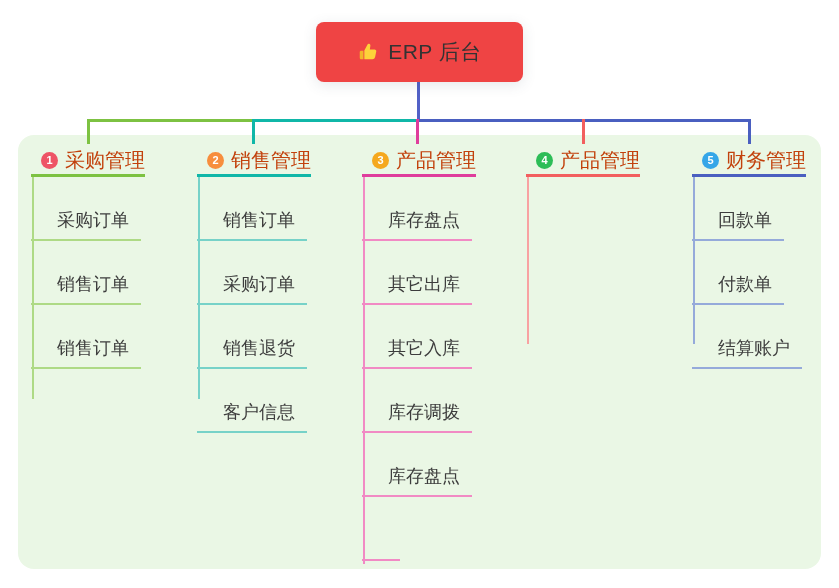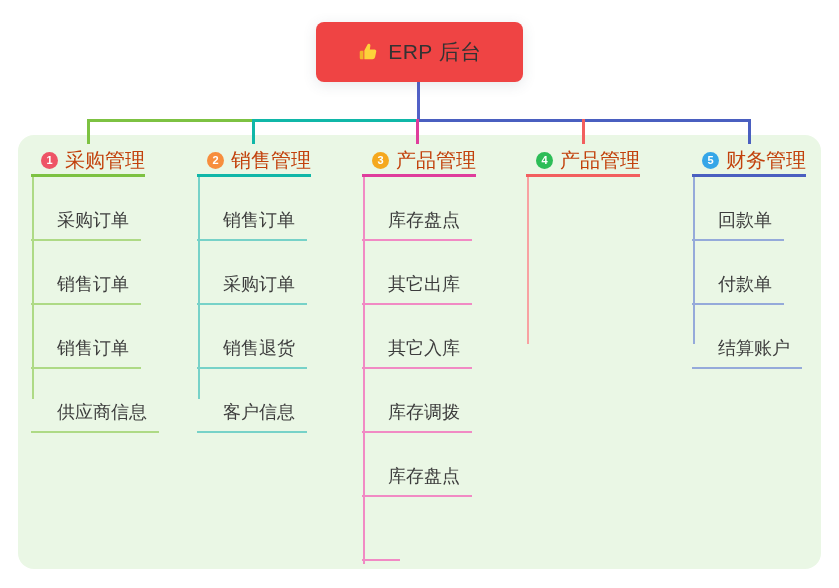--- a/index.html
+++ b/index.html
@@ -81,23 +81,20 @@
     <div class="children">
       <div class="child">
           <span>采购订单</span>
         </div>
       <div class="child">
           <span>销售订单</span>
         </div>
       <div class="child">
           <span>销售订单</span>
         </div>
-      <div class="child">
-          <span>供应商信息</span>
-        </div>
     </div>
   </div>
 
   <div class="branch" style="left: 197px; --line: #10b7a8; --light: #77d2c8; --badge: #f78e3d;">
     <div class="b-header">
       <span class="badge">2</span>
       <span class="b-title">销售管理</span>
     </div>
     <div class="spine" style="height:222px"></div>
     <div class="children">

